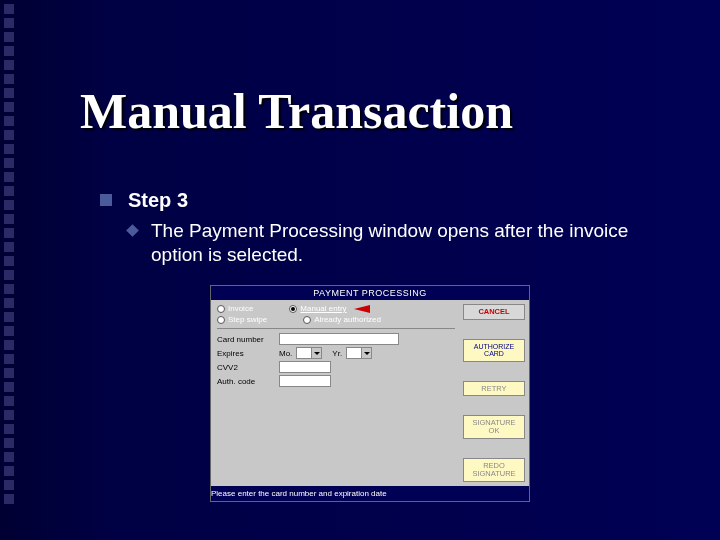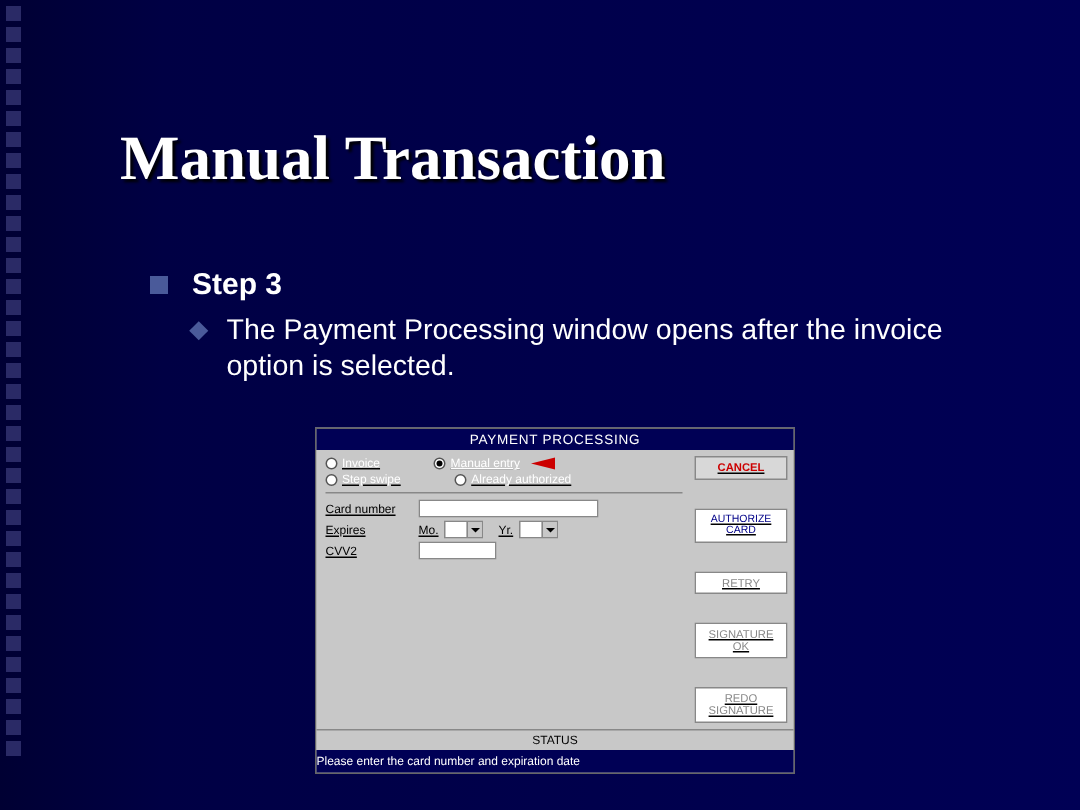--- a/index.html
+++ b/index.html
@@ -19,27 +19,27 @@
   }
   .left-decor .sq {
     width: 10px; height: 10px;
     background: #2a2a66;
     margin: 4px 4px;
   }
   .title {
     position: absolute;
     left: 80px; top: 82px;
     font-family: "Times New Roman", serif;
-    font-size: 42px;
+    font-size: 50px;
     color: #fff;
     text-shadow: 2px 2px 2px #000;
   }
   .content {
     position: absolute;
-    left: 100px; top: 179px;
+    left: 100px; top: 189px;
     width: 580px;
   }
   .step-row { display: flex; align-items: flex-start; }
   .bullet-sq {
     width: 12px; height: 12px;
     background: #4a5a9a;
     margin-top: 5px; margin-right: 16px;
     flex-shrink: 0;
   }
   .step-label { font-weight: bold; font-size: 20px; color: #fff; }
@@ -66,21 +66,20 @@
     background: #000055;
     color: #fff;
     text-align: center;
     padding: 2px 0;
     font-size: 9px;
     letter-spacing: 0.5px;
   }
   .win-body {
     display: flex;
     background: #c8c8c8;
-    text-decoration: underline;
   }
   .win-left {
     flex: 1;
     padding: 4px 6px 6px 6px;
   }
   .win-right {
     width: 68px;
     padding: 4px 4px 4px 2px;
     display: flex;
     flex-direction: column;
@@ -132,21 +131,21 @@
     content: ""; width: 0; height: 0;
     border-left: 3px solid transparent;
     border-right: 3px solid transparent;
     border-top: 3px solid #000;
   }
   .checkbox {
     width: 9px; height: 9px; background: #fff; border: 1px solid #555;
   }
   .btn {
     border: 1px solid #888;
-    background: #ffffff;
+    background: #fef9c3;
     text-align: center;
     font-size: 7.5px;
     padding: 3px 0;
     line-height: 1.05;
   }
   .btn.cancel { color: #cc0000; font-weight: bold; background: #d8d8d8; }
   .btn.auth { color: #000088; font-size: 7px; }
   .btn.dim { color: #888; }
   .status-bar {
     background: #c8c8c8;
@@ -257,33 +256,36 @@
           </span>
         <span style="margin-left:6px">Yr.</span>
         <span class="dropdown">
             <span class="dd-btn"></span>
           </span>
       </div>
       <div class="field-row">
         <span class="field-label">CVV2</span>
         <span class="text-input sm"></span>
       </div>
+      <div class="field-row">
+        <span class="field-label">Auth. code</span>
+        <span class="text-input sm"></span>
+      </div>
     </div>
     <div class="win-right">
       <div class="btn cancel">CANCEL</div>
       <div class="btn auth">
         <span>AUTHORIZE</span><br>
         <span>CARD</span>
       </div>
       <div class="btn dim">RETRY</div>
       <div class="btn dim">
         <span>SIGNATURE</span><br>
         <span>OK</span>
       </div>
       <div class="btn dim">
         <span>REDO</span><br>
         <span>SIGNATURE</span>
       </div>
     </div>
   </div>
-  <div class="status-bar">STATUS</div>
   <div class="hint-bar">Please enter the card number and expiration date</div>
 </div>
 
 </body></html>

